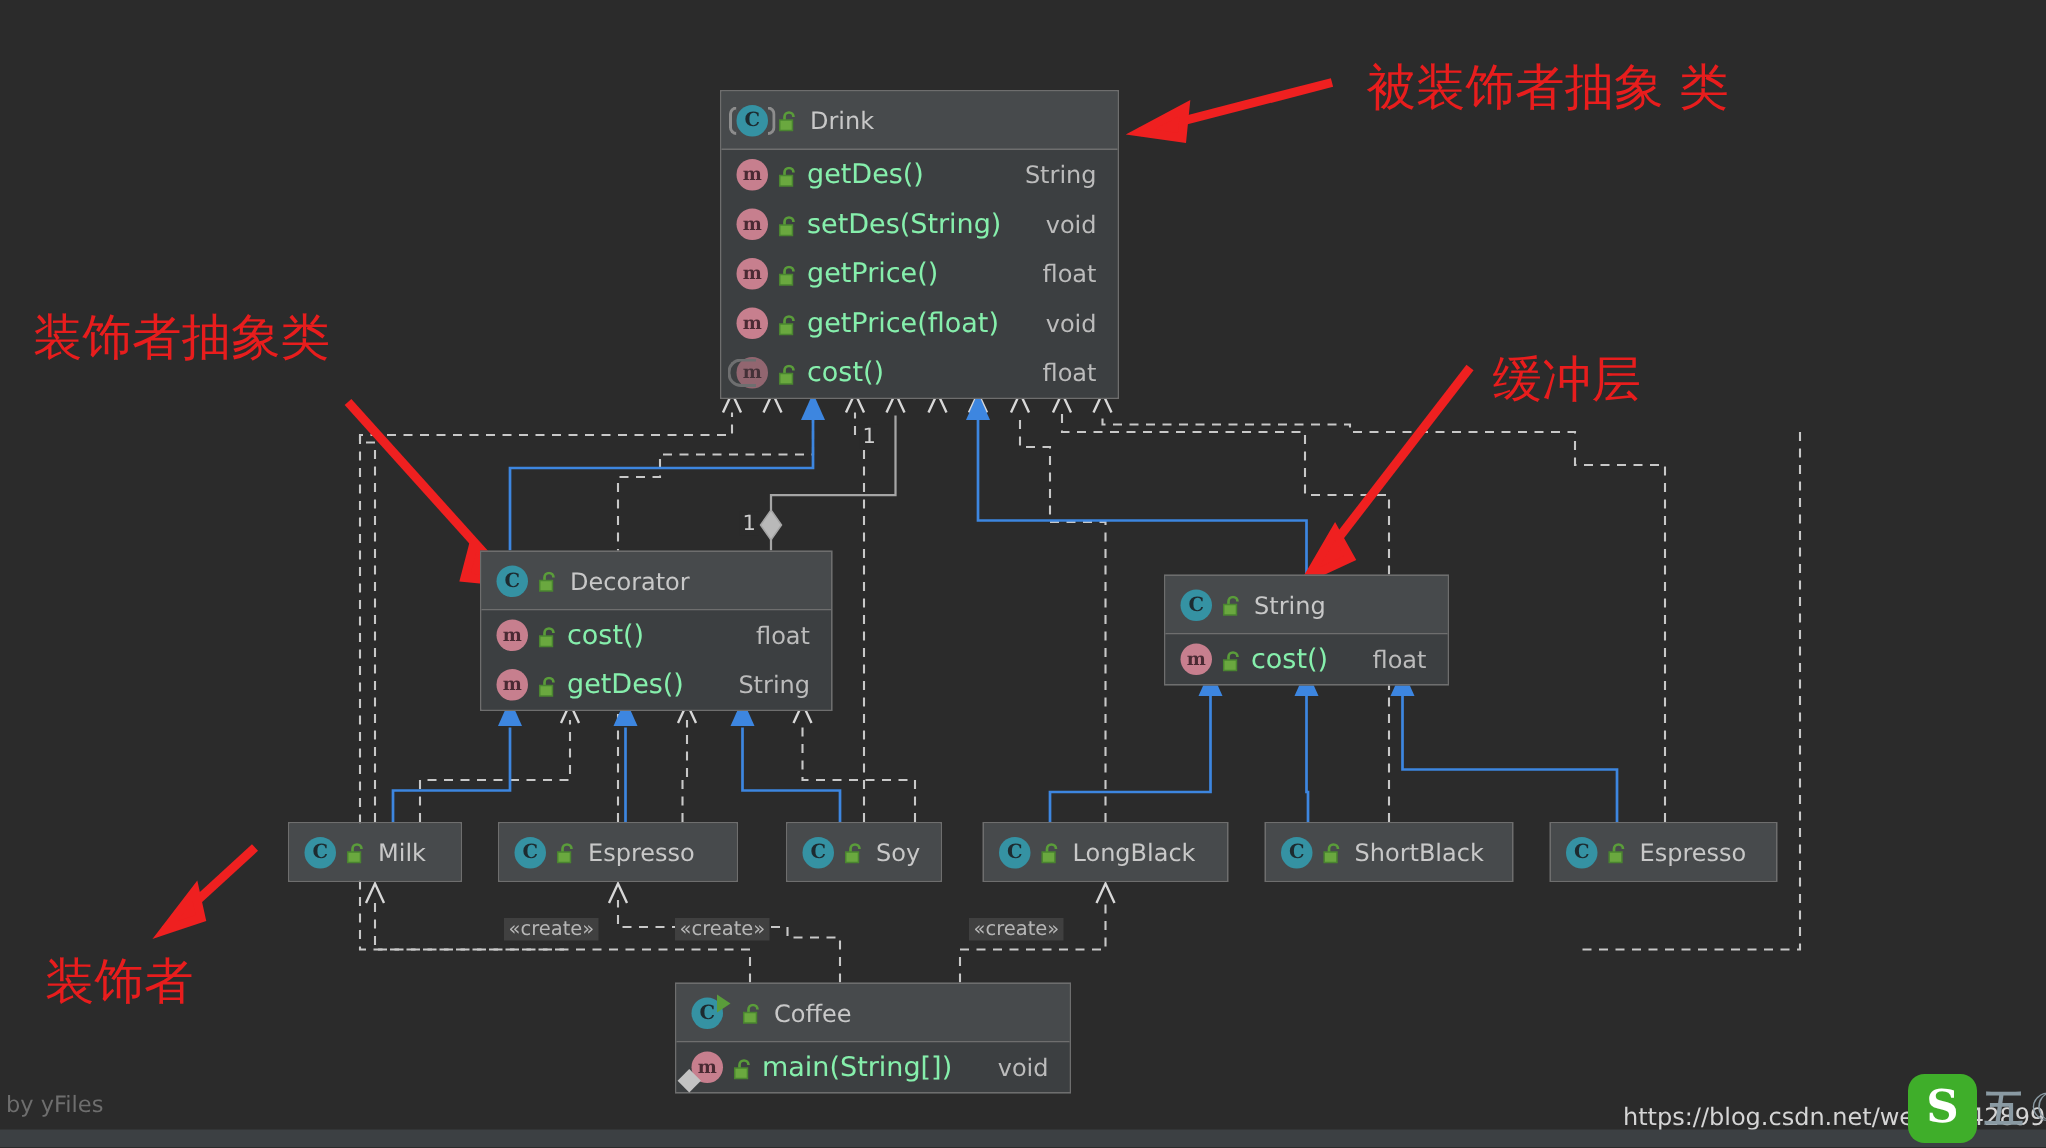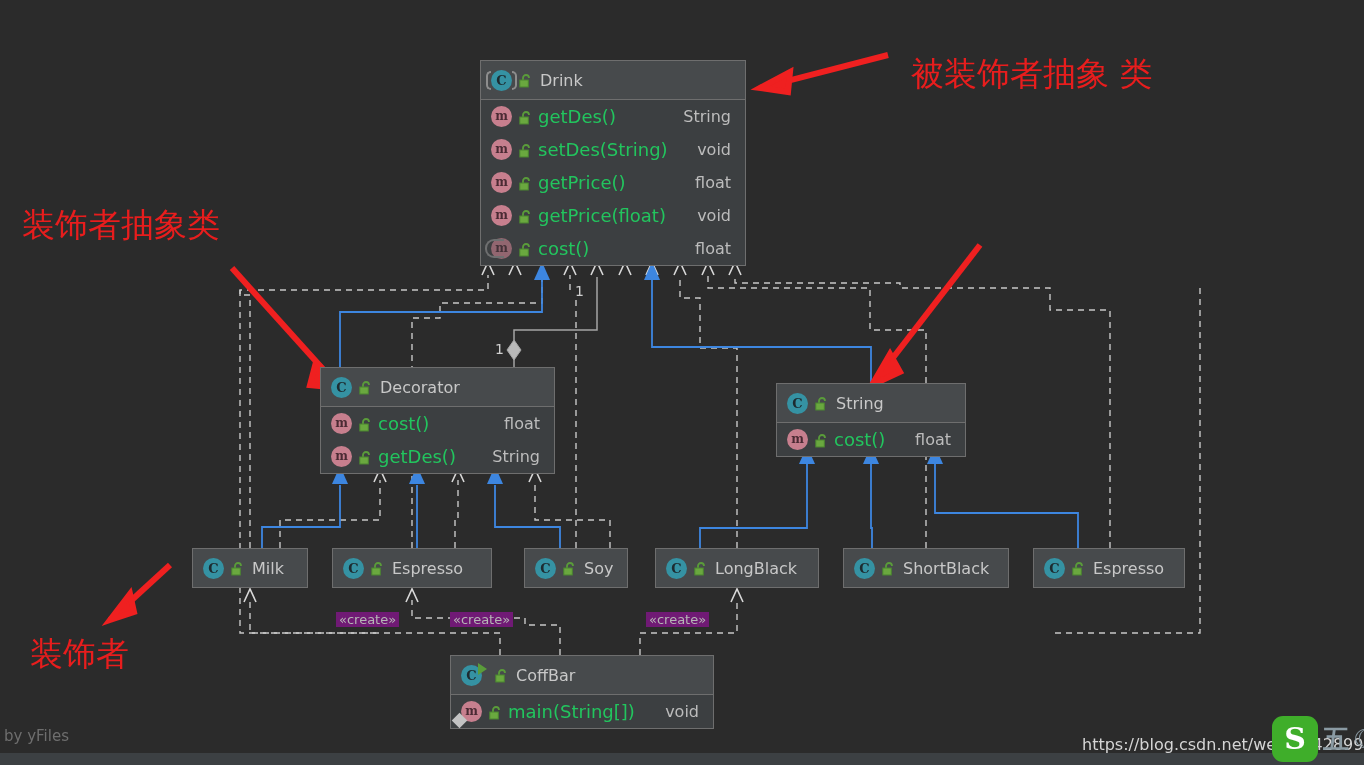--- a/index.html
+++ b/index.html
@@ -47,21 +47,21 @@
     background: #3c3f41;
   }
   .uml-row {
     display: flex;
     align-items: center;
     height: 33px;
     padding: 0 14px 0 10px;
     white-space: nowrap;
   }
   .mname {
-    color: #22c55e;
+    color: #86efac;
     font-size: 18px;
     margin-left: 6px;
   }
   .cname {
     color: #c8c8c8;
     font-size: 16px;
     margin-left: 8px;
   }
   .mtype {
     color: #bcbcbc;
@@ -157,21 +157,21 @@
     font-weight: 500;
     white-space: nowrap;
     z-index: 20;
     font-family: "DejaVu Sans", "Liberation Sans", sans-serif;
   }
 
   .edge-label {
     position: absolute;
     color: #b6b6b6;
     font-size: 13px;
-    background: #701a75;
+    background: #404040;
     padding: 0 3px;
     white-space: nowrap;
     z-index: 4;
   }
   .mult-label {
     position: absolute;
     color: #cfcfcf;
     font-size: 14px;
     background: #2b2b2b;
     padding: 0 2px;
@@ -461,21 +461,21 @@
 
   <div class="uml-class" style="left:450px; top:655px; width:264px;">
     <div class="uml-header">
       <span class="ico ico-class runnable">C</span>
       <span class="ico ico-lock" style="margin-left:13px;">
         <svg viewBox="0 0 13 14" width="13" height="14" xmlns="http://www.w3.org/2000/svg">
           <path d="M4 6 V4 a3 3 0 0 1 6 0" fill="none" stroke="#5a9c3a" stroke-width="1.8"></path>
           <rect x="0.8" y="6" width="8.5" height="7" fill="#6aa83f" stroke="#4a8530" stroke-width="1"></rect>
         </svg>
       </span>
-      <span class="cname">CoffBar</span>
+      <span class="cname">Coffee</span>
     </div>
     <div class="uml-members">
       <div class="uml-row">
         <span class="ico ico-method static-mark">m</span>
         <span class="ico ico-lock">
           <svg viewBox="0 0 13 14" width="13" height="14" xmlns="http://www.w3.org/2000/svg">
             <path d="M4 6 V4 a3 3 0 0 1 6 0" fill="none" stroke="#5a9c3a" stroke-width="1.8"></path>
             <rect x="0.8" y="6" width="8.5" height="7" fill="#6aa83f" stroke="#4a8530" stroke-width="1"></rect>
           </svg>
         </span>
@@ -563,22 +563,23 @@
     </div>
   </div>
 
   <div class="edge-label" style="left:336px; top:612px;">«create»</div>
   <div class="edge-label" style="left:450px; top:612px;">«create»</div>
   <div class="edge-label" style="left:646px; top:612px;">«create»</div>
 
   <div class="mult-label" style="left:573px; top:283px;">1</div>
   <div class="mult-label" style="left:493px; top:341px;">1</div>
 
-  <div class="annot" style="left:911px; top:52px;">被装饰者抽象 类</div>
+  <div class="annot" style="left:911px; top:36px;">被装饰者抽象 类</div>
   <div class="annot" style="left:22px; top:203px;">装饰者抽象类</div>
+  <div class="annot" style="left:995px; top:231px;">缓冲层</div>
   <div class="annot" style="left:30px; top:632px;text-align:center;">装饰者</div>
 
   <div class="wm" style="left:4px; top:727px;">by yFiles</div>
   <div class="wm wm-url" style="left:1082px; top:735px;">https://blog.csdn.net/weixin_42899085</div>
 
   <div class="taskbar"></div>
 
   <div class="ime" style="left:1272px; top:716px;">
     <span class="ime-logo">S</span>
     <span class="ime-ch">五</span>

